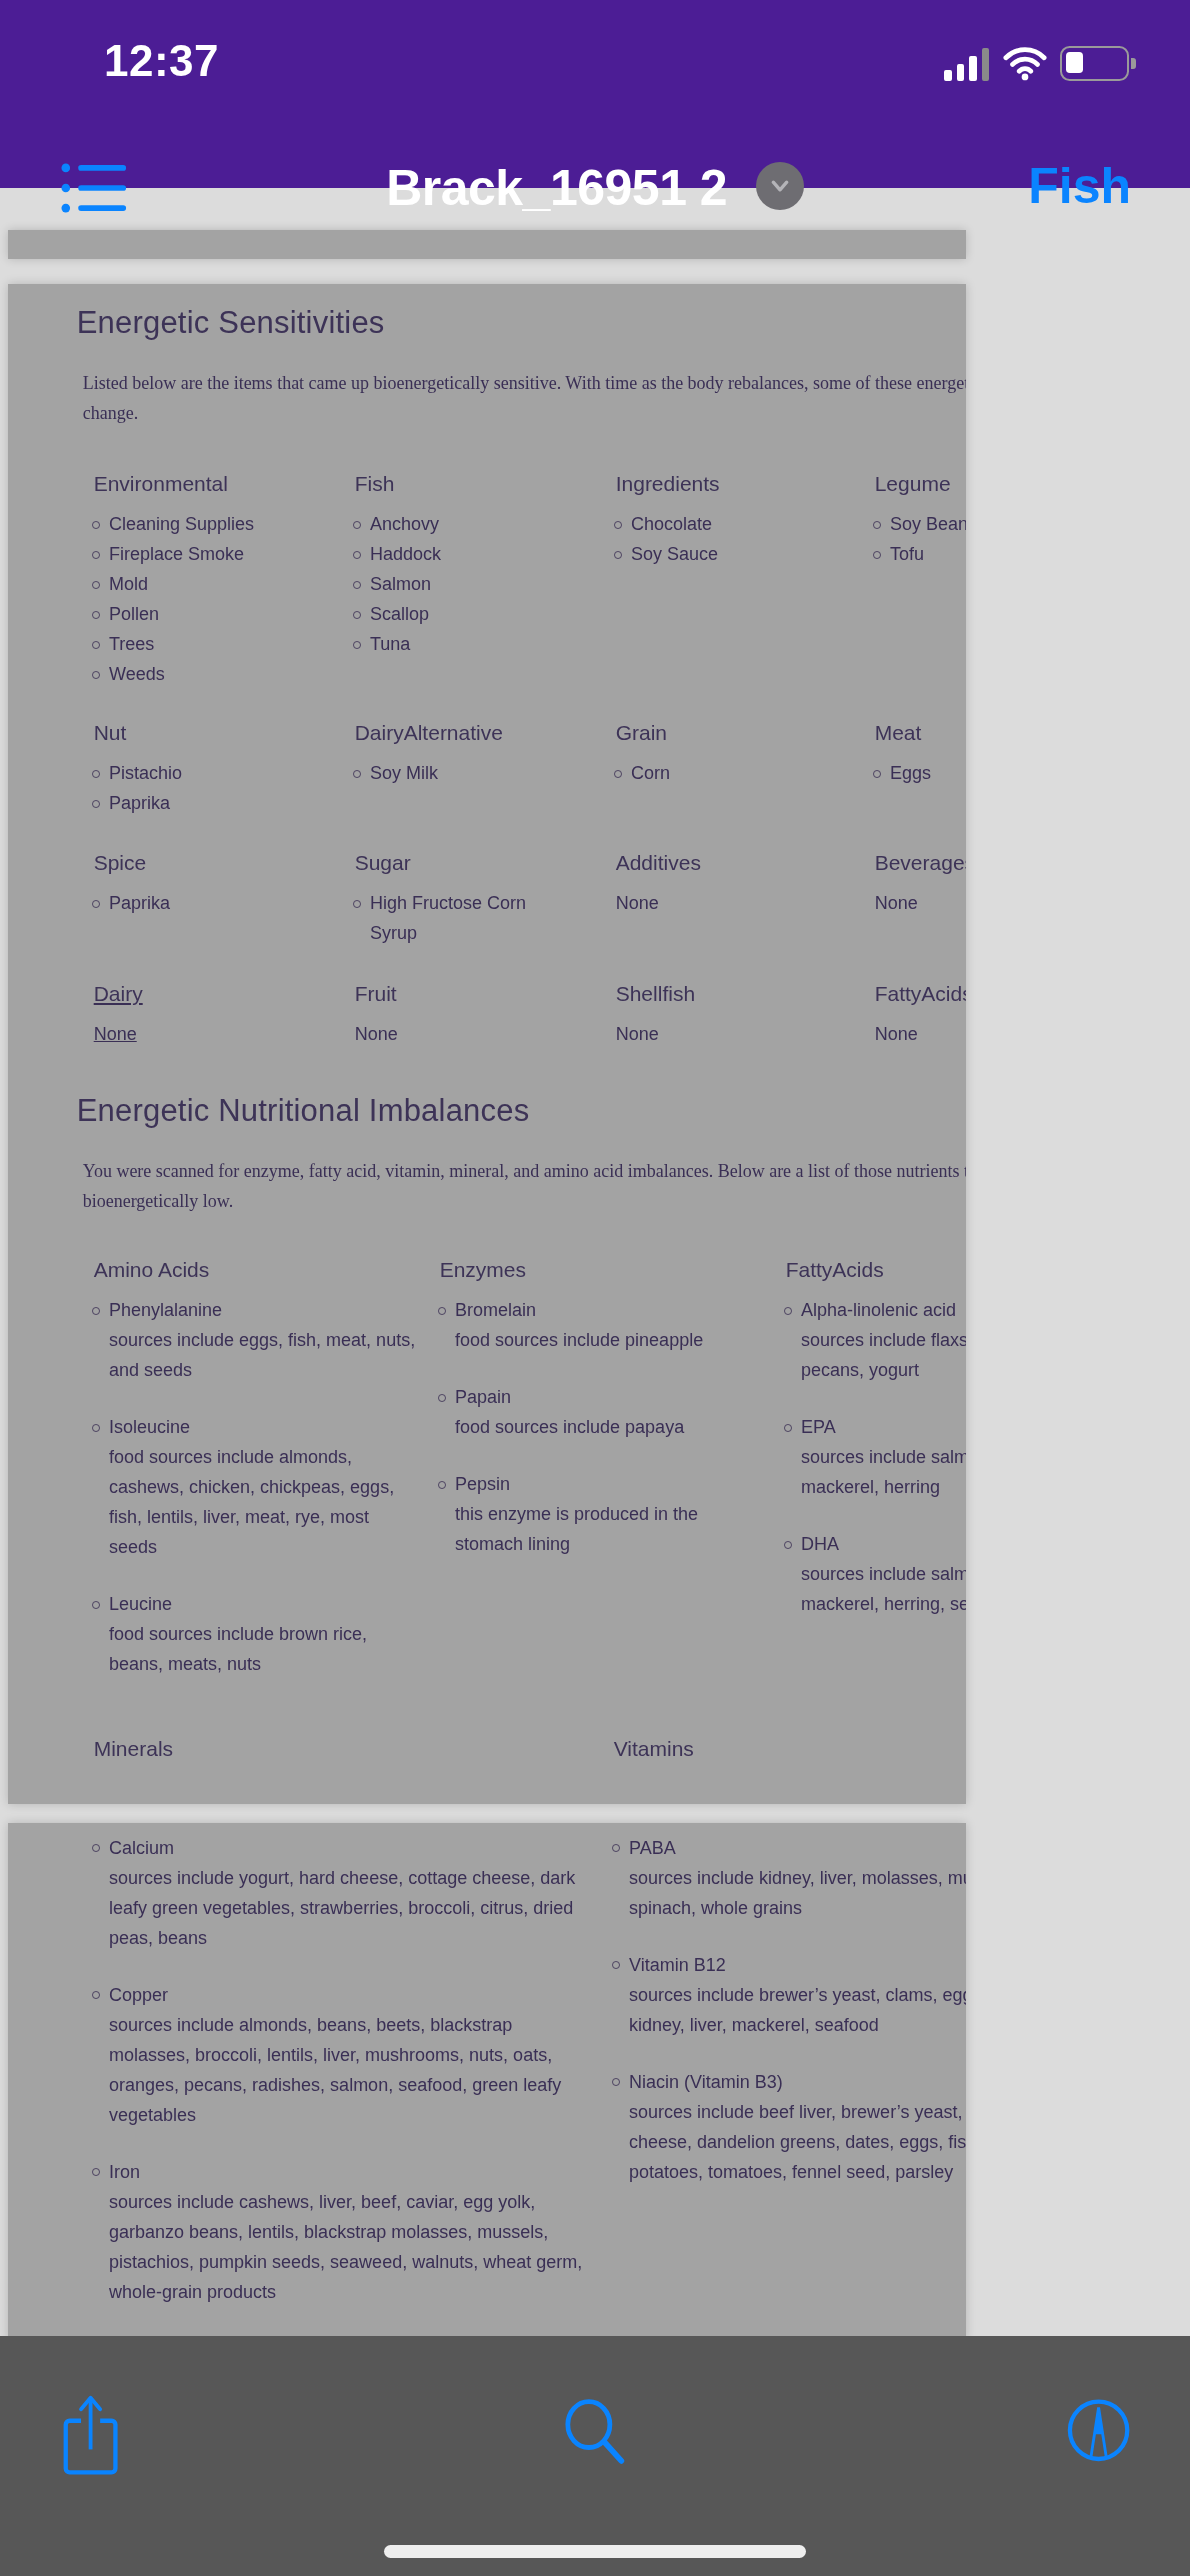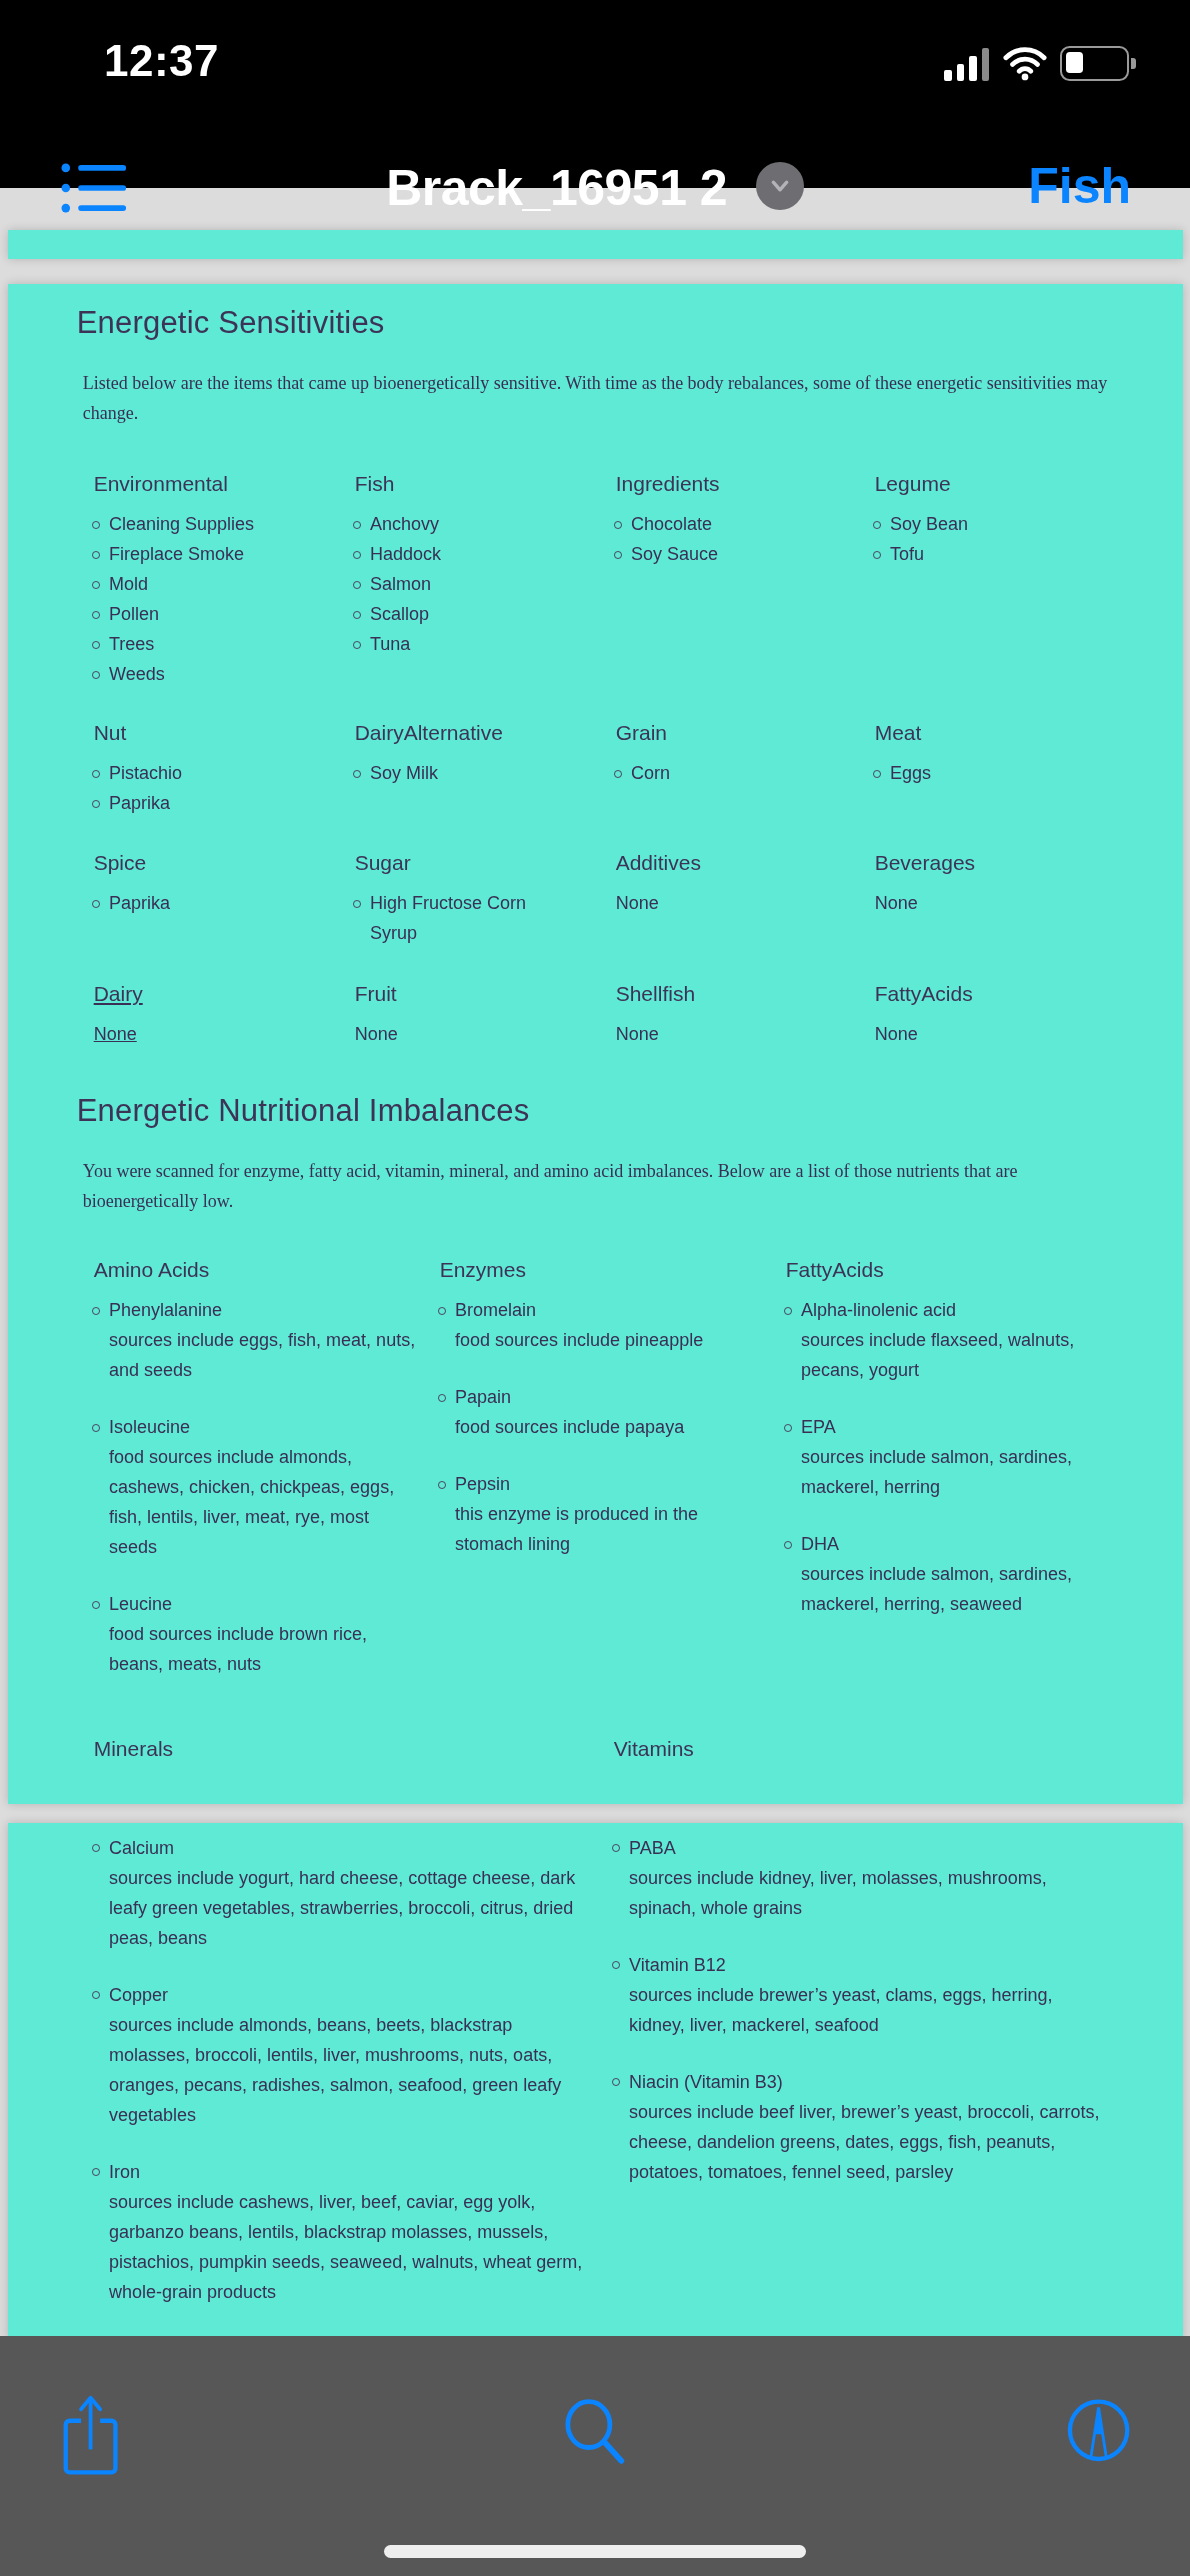--- a/index.html
+++ b/index.html
@@ -1,40 +1,40 @@
 <!DOCTYPE html>
 <html><head>
 <meta charset="utf-8">
 <style>
   * { box-sizing: border-box; margin: 0; padding: 0; }
   html, body { width: 1190px; height: 2576px; overflow: hidden; background: #dcdcdc; }
   body { position: relative; font-family: "Liberation Sans", sans-serif; color: #3a2f55; }
 
   
-  .topbar { position: absolute; left: 0; top: 0; width: 1190px; height: 188px; background: #000000; z-index: 5; }
+  .topbar { position: absolute; left: 0; top: 0; width: 1190px; height: 188px; background: #4c1d95; z-index: 5; }
   .status-time { position: absolute; left: 104px; top: 36px; font-size: 44px; font-weight: 600; color: #fff; letter-spacing: 0.5px; }
   .status-icons { position: absolute; right: 61px; top: 46px; display: flex; align-items: flex-end; gap: 13.4px; }
   .signal { display: flex; align-items: flex-end; gap: 4.8px; height: 35px; }
   .signal span { width: 7.7px; background: #fff; border-radius: 1.9px; }
   .signal span:nth-child(1) { height: 11.5px; }
   .signal span:nth-child(2) { height: 17px; }
   .signal span:nth-child(3) { height: 25px; }
   .signal span:nth-child(4) { height: 33px; background: #8a8a8a; }
   .battery { position: relative; width: 69px; height: 35px; border: 2.9px solid #9a9a9a; border-radius: 9.6px; }
   .battery .level { position: absolute; left: 3.8px; top: 3.8px; width: 17px; height: 21px; background: #fff; border-radius: 3.8px; }
   .battery .nub { position: absolute; right: -8.6px; top: 9.6px; width: 4.8px; height: 11.5px; background: #9a9a9a; border-radius: 0 2.9px 2.9px 0; }
 
   .nav-list { position: absolute; left: 61px; top: 163px; width: 67px; height: 50px; cursor: pointer; }
   .nav-title { position: absolute; left: 0; right: 0; top: 155px; text-align: center; font-size: 50px; font-weight: 600; color: #fff; letter-spacing: -0.5px; }
   .nav-title .t { display: inline-block; vertical-align: middle; }
   .nav-title .chev { display: inline-block; vertical-align: middle; width: 48px; height: 48px; border-radius: 24px; background: #6e6d72; margin-left: 15.3px; position: relative; top: -1.9px; }
   .nav-done { position: absolute; right: 59px; top: 157px; font-size: 50px; font-weight: 600; color: #0a84ff; cursor: pointer; }
 
   
-  .page { position: absolute; left: 7.7px; width: 1175px; background: #5eead4; box-shadow: 0 0 9.6px rgba(0,0,0,0.18); overflow: hidden; }
+  .page { position: absolute; left: 7.7px; width: 958px; background: #a3a3a3; box-shadow: 0 0 9.6px rgba(0,0,0,0.18); overflow: hidden; }
   .page1-tail { top: 230px; height: 29px; }
   .page2 { top: 284px; height: 1520px; }
   .page3 { top: 1823px; height: 518px; }
 
   .h2 { position: absolute; left: 69px; font-size: 31px; color: #3d3357; letter-spacing: 0.2px; }
   .para { position: absolute; left: 75px; width: 1054px; font-size: 18px; line-height: 30px; color: #3a2f55; font-family: Liberation Serif, serif; }
 
   .cat { position: absolute; width: 249px; }
   .cat-title { font-size: 21px; color: #3d3357; margin-bottom: 13.4px; }
   .cat ul { list-style: none; }

